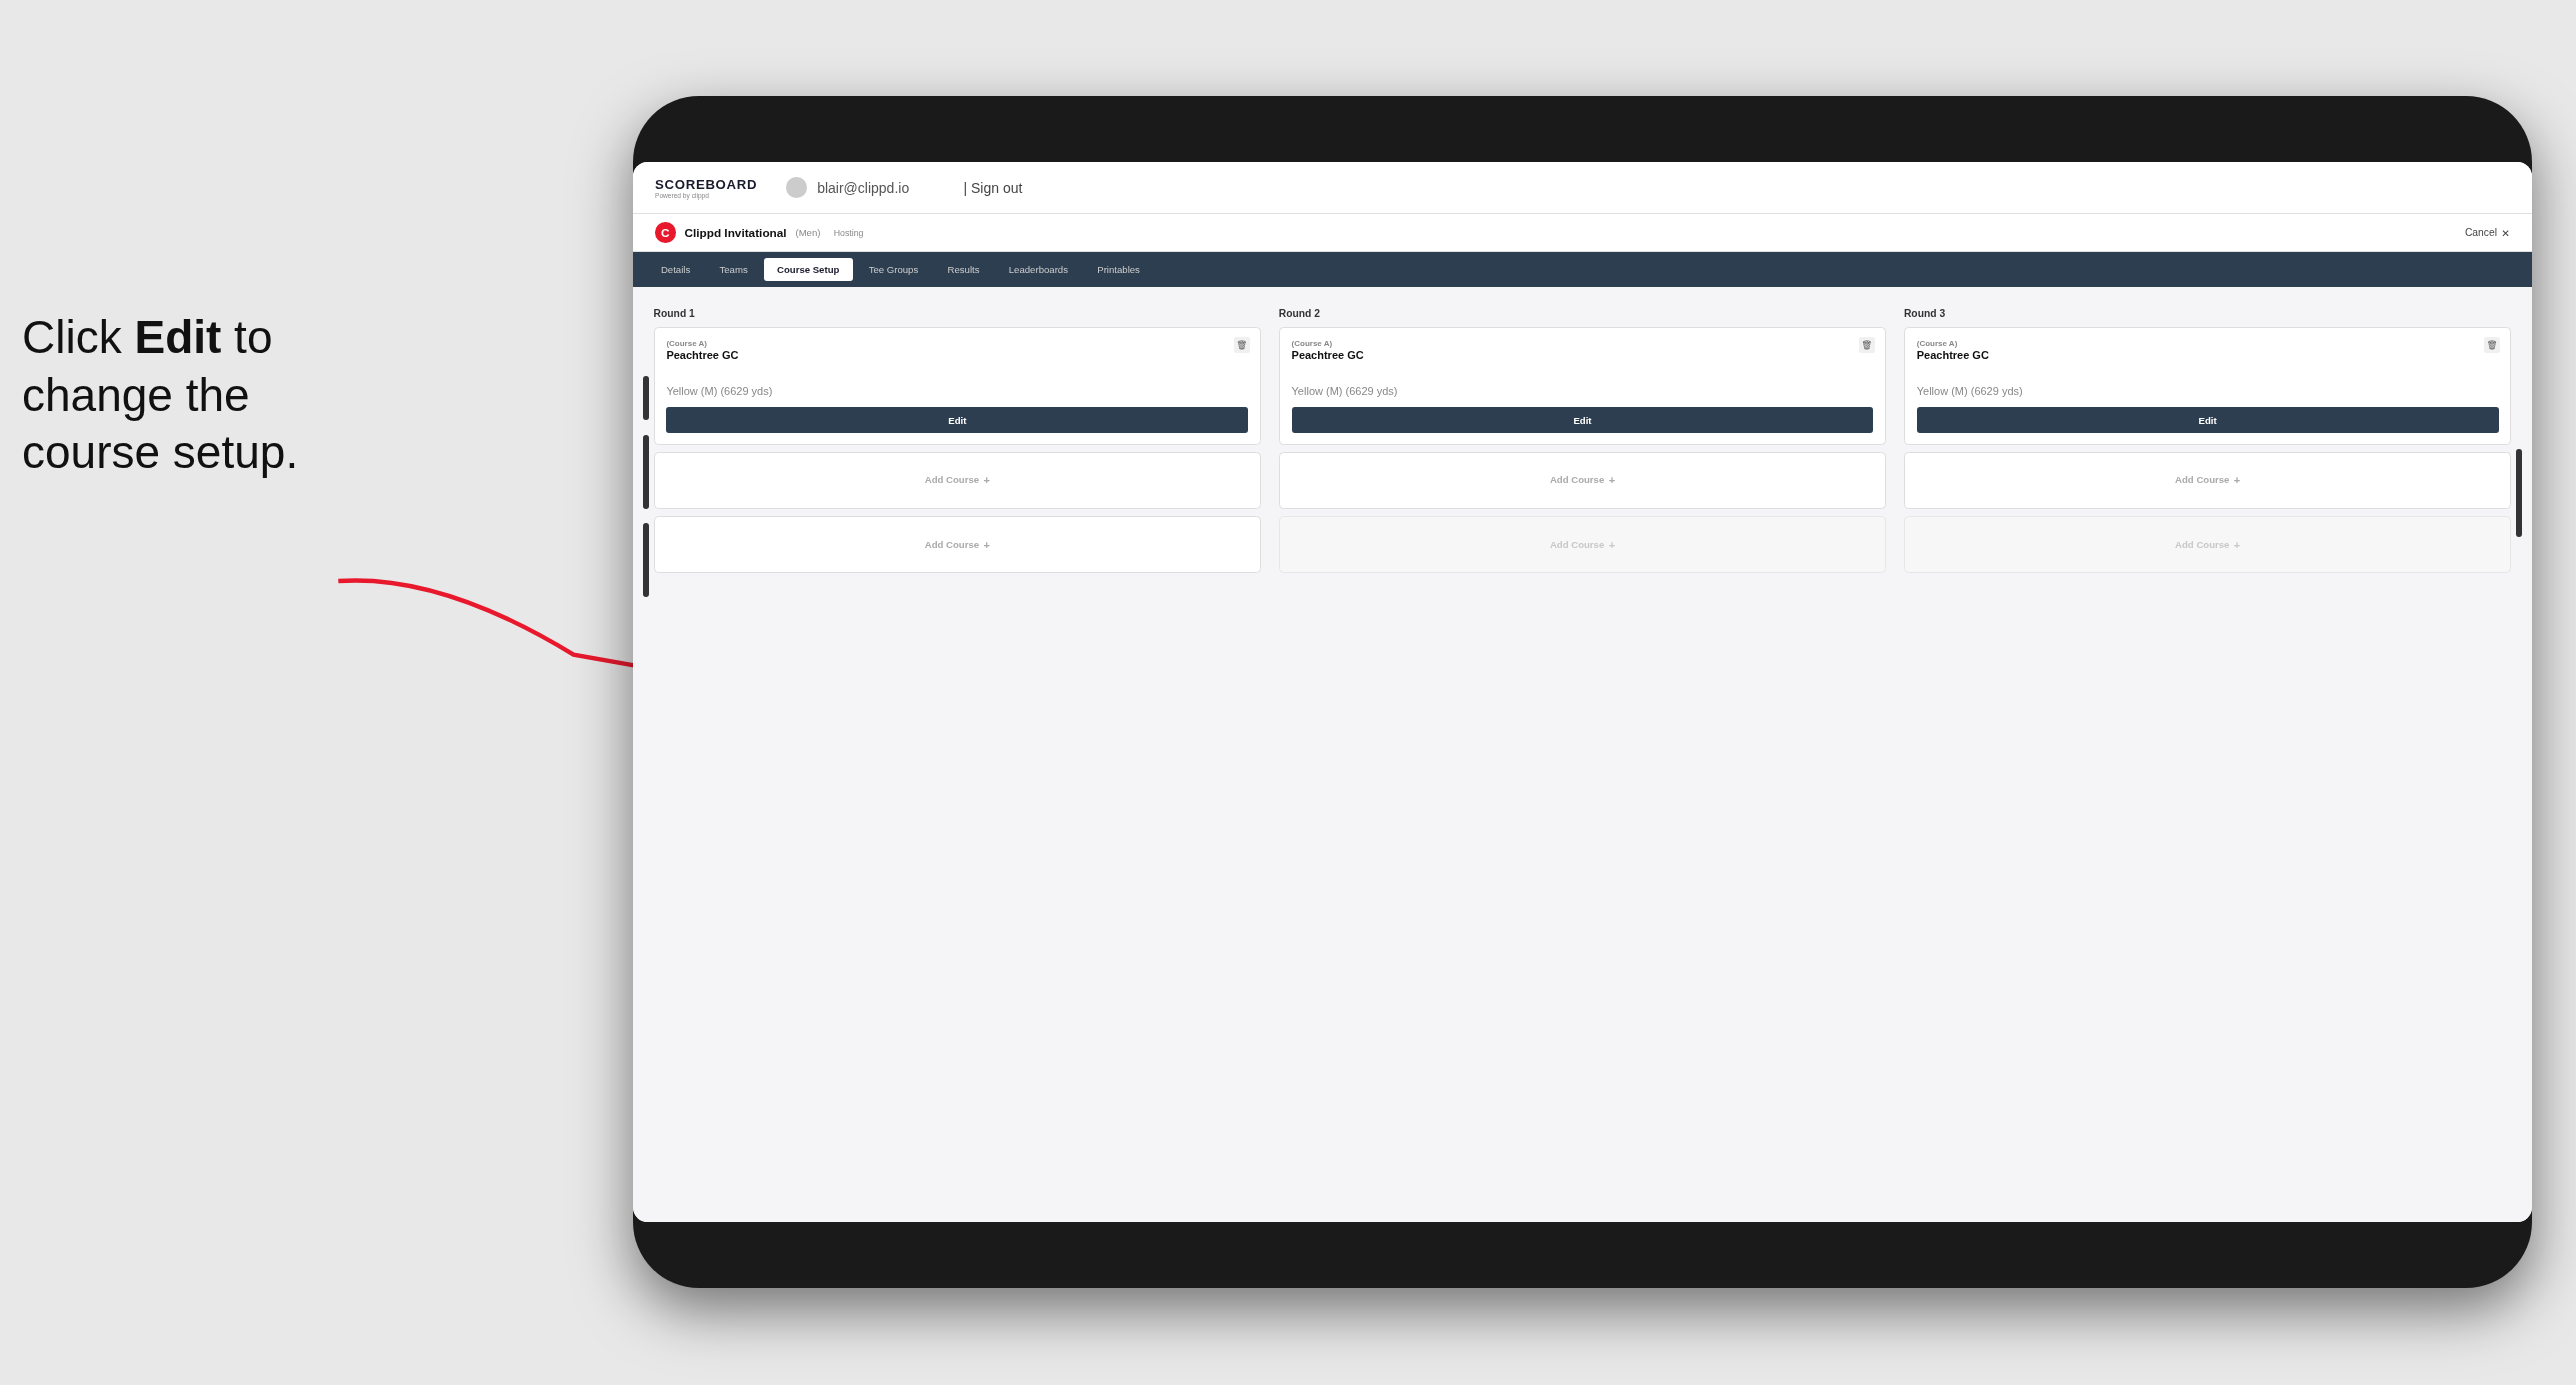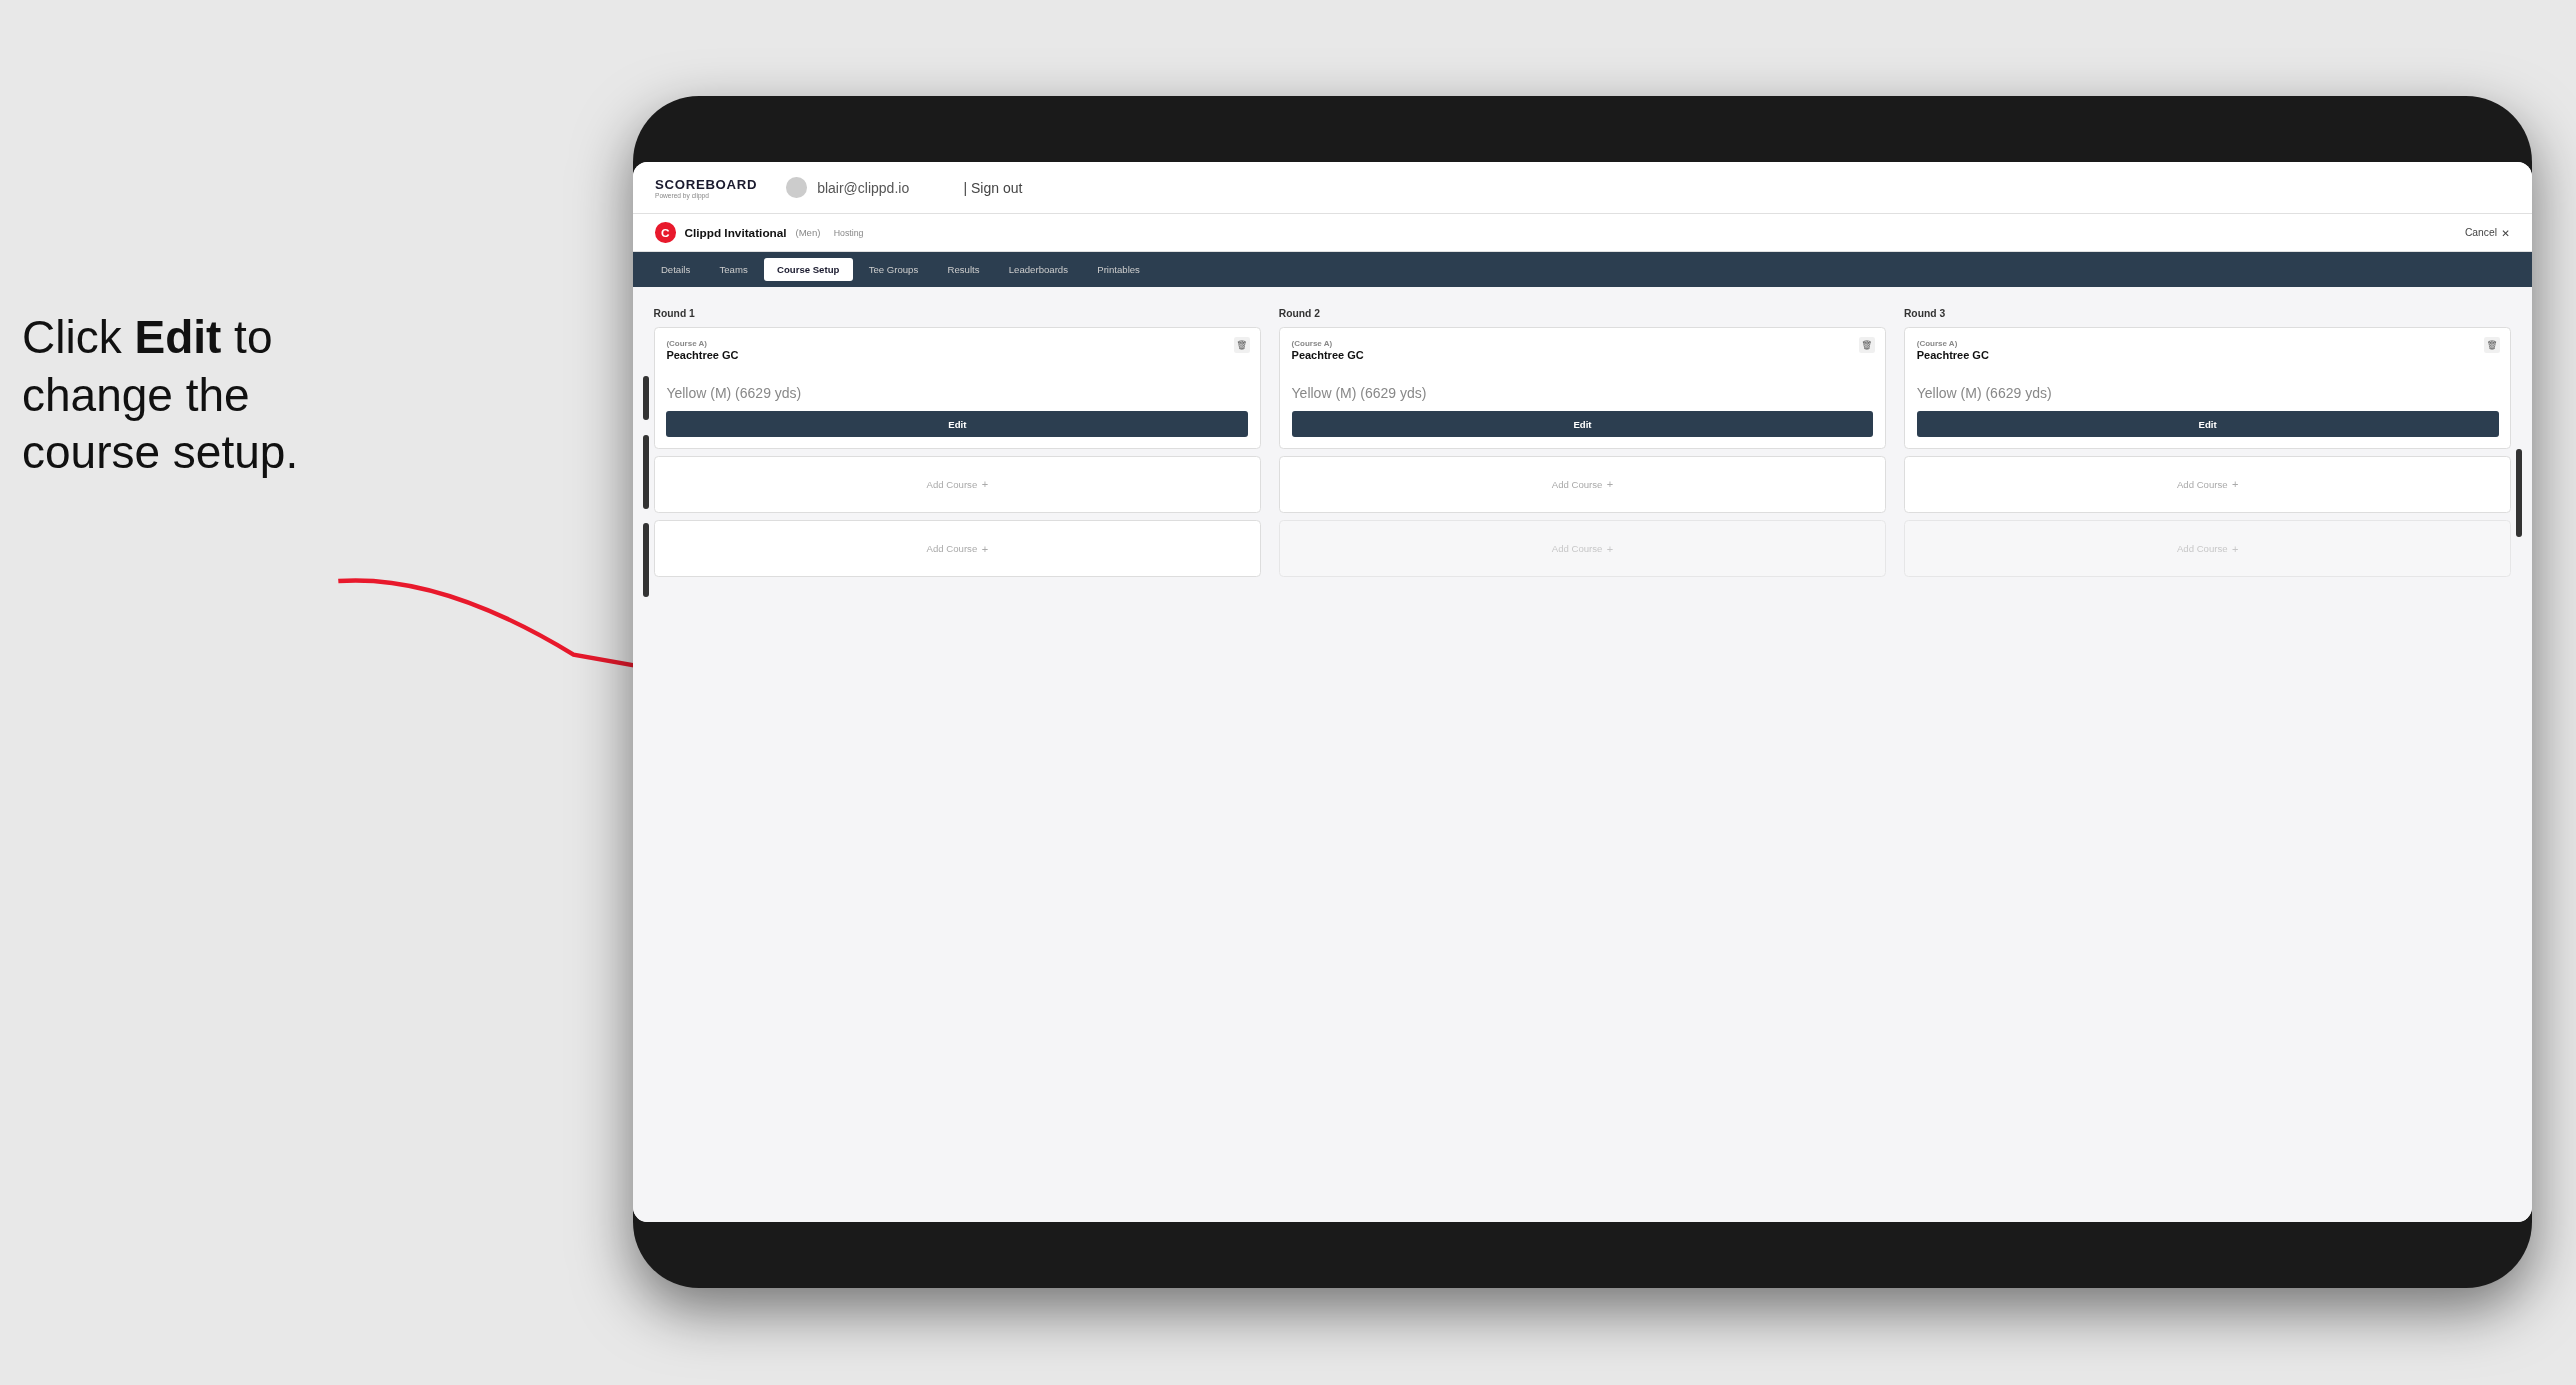--- a/index.html
+++ b/index.html
@@ -246,21 +246,21 @@
       margin-bottom: 1.5px;
       font-weight: bold;
     }
     .course-name {
       font-size: 11px;
       font-weight: 700;
       color: #111;
       margin-bottom: 1.5px;
     }
     .course-details {
-      font-size: 14px;
+      font-size: 11px;
       color: #888;
       margin-bottom: 10.3px;
       margin-top: 24px;
     }
     .course-delete-btn {
       position: absolute;
       top: 8.8px;
       right: 10.3px;
       width: 16px;
       height: 16px;
@@ -303,22 +303,22 @@
     }
     .add-course-card.disabled {
       background: #f9f9f9;
       cursor: not-allowed;
       opacity: 0.6;
     }
     .add-course-text {
       font-size: 9.6px;
       color: #aaa;
       display: flex;
-      align-items: center;
       gap: 4.4px;
+      font-weight: bold;
     }
     .plus-icon {
       font-size: 11px;
       color: #aaa;
     }
   </style>
 </head>
 <body>
 
 <div class="instruction-text">

